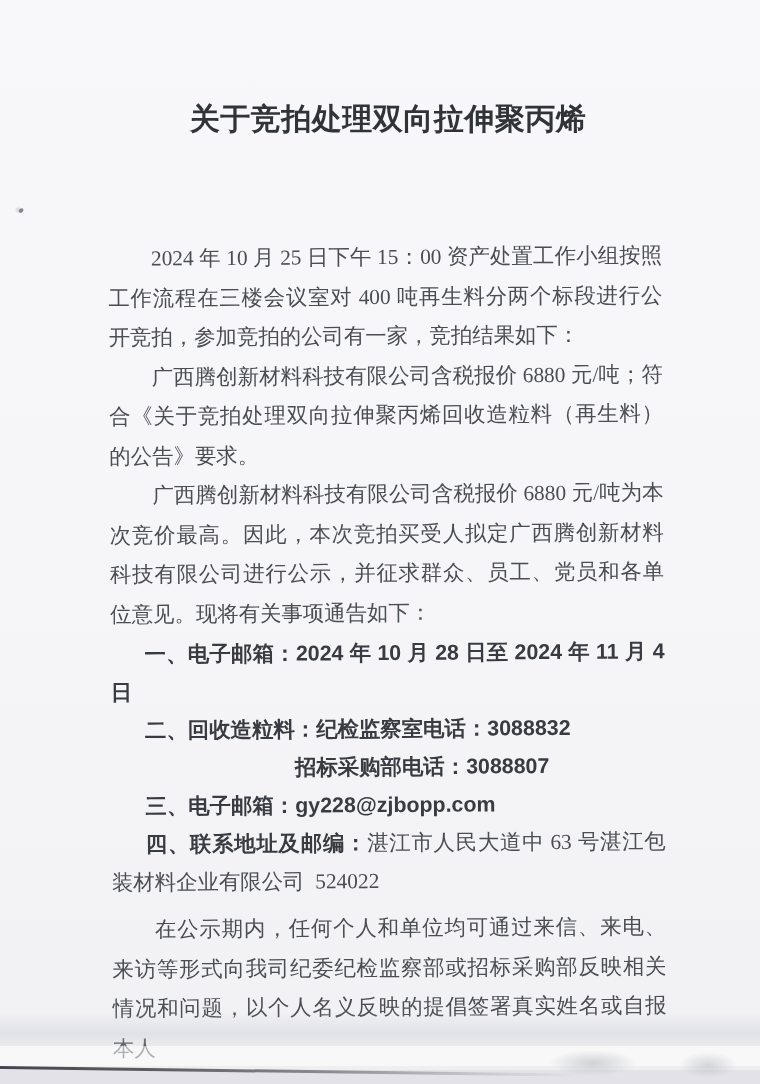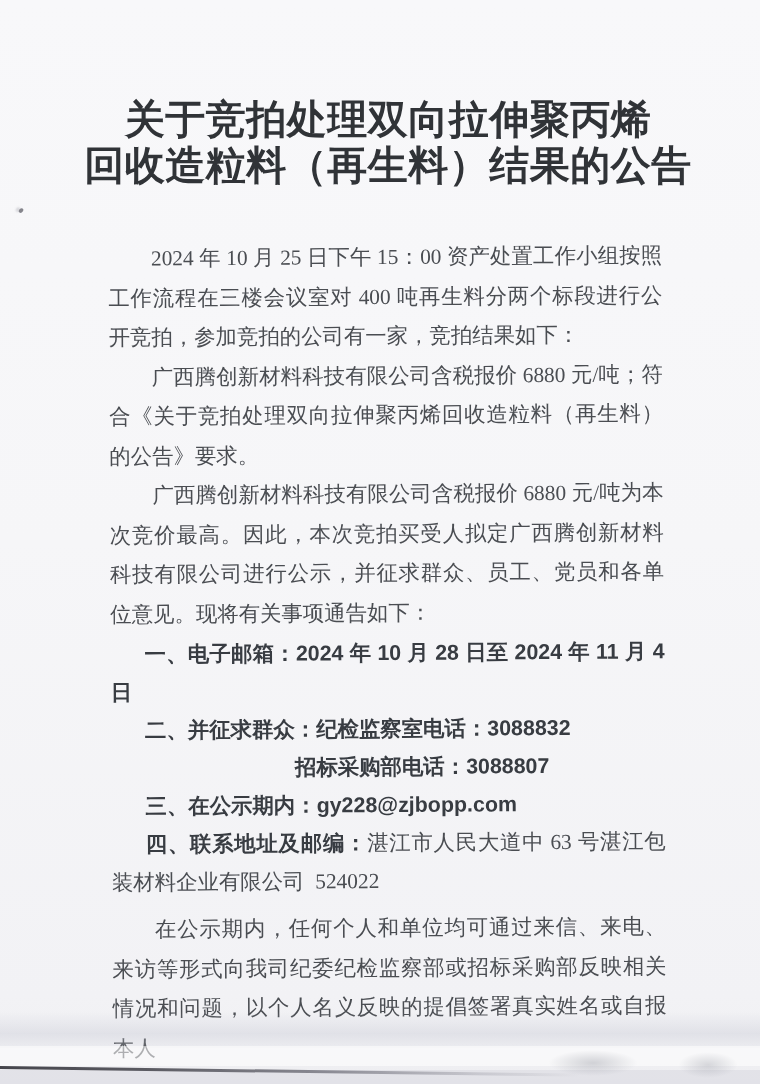--- a/index.html
+++ b/index.html
@@ -19,21 +19,21 @@
   }
   .doc-title {
     position: absolute;
     top: 96px;
     left: 0;
     right: 0;
     padding-left: 16px;
     text-align: center;
     font-family: "Liberation Sans", "DejaVu Sans", sans-serif;
     font-weight: 700;
-    font-size: 40px;
+    font-size: 30px;
     line-height: 46px;
     color: #303337;
     letter-spacing: 0.5px;
   }
   .content {
     position: absolute;
     top: 238px;
     left: 108px;
     width: 554px;
     font-family: "Liberation Serif", "DejaVu Serif", serif;
@@ -134,40 +134,39 @@
     background: radial-gradient(ellipse at center, rgba(125,128,140,0.28) 0%, rgba(125,128,140,0) 70%);
   }
 </style>
 </head>
 <body>
 
 <div class="page">
 
   <div class="doc-title">
     <div>关于竞拍处理双向拉伸聚丙烯</div>
-    <div>回收造粒料（再生料）结果的公告</div>
   </div>
 
   <div class="content">
     <p class="para">2024 年 10 月 25 日下午 15：00 资产处置工作小组按照工作流程在三楼会议室对 400 吨再生料分两个标段进行公开竞拍，参加竞拍的公司有一家，竞拍结果如下：</p>
     <p class="para">广西腾创新材料科技有限公司含税报价 6880 元/吨；符合《关于竞拍处理双向拉伸聚丙烯回收造粒料（再生料）的公告》要求。</p>
     <p class="para">广西腾创新材料科技有限公司含税报价 6880 元/吨为本次竞价最高。因此，本次竞拍买受人拟定广西腾创新材料科技有限公司进行公示，并征求群众、员工、党员和各单位意见。现将有关事项通告如下：</p>
 
     <div class="notice-list">
       <div class="notice-row">
         <span class="bold-label">一、电子邮箱：</span><span class="bold-value">2024 年 10 月 28 日至 2024 年 11 月 4 日</span>
       </div>
       <div class="notice-row">
-        <span class="bold-label">二、并征求群众：</span><span class="bold-value">纪检监察室电话：3088832</span>
+        <span class="bold-label">二、回收造粒料：</span><span class="bold-value">纪检监察室电话：3088832</span>
       </div>
       <div class="notice-row">
         <span class="bold-label ghost">二、监督电话：</span><span class="bold-value">招标采购部电话：3088807</span>
       </div>
       <div class="notice-row">
-        <span class="bold-label">三、在公示期内：</span><span class="bold-value">gy228@zjbopp.com</span>
+        <span class="bold-label">三、电子邮箱：</span><span class="bold-value">gy228@zjbopp.com</span>
       </div>
       <div class="notice-row">
         <span class="bold-label">四、联系地址及邮编：</span><span class="serif-value">湛江市人民大道中 63 号湛江包装材料企业有限公司  524022</span>
       </div>
     </div>
 
     <p class="para closing">在公示期内，任何个人和单位均可通过来信、来电、来访等形式向我司纪委纪检监察部或招标采购部反映相关情况和问题，以个人名义反映的提倡签署真实姓名或自报本人</p>
   </div>
 
   <span class="ink-speck"></span>

